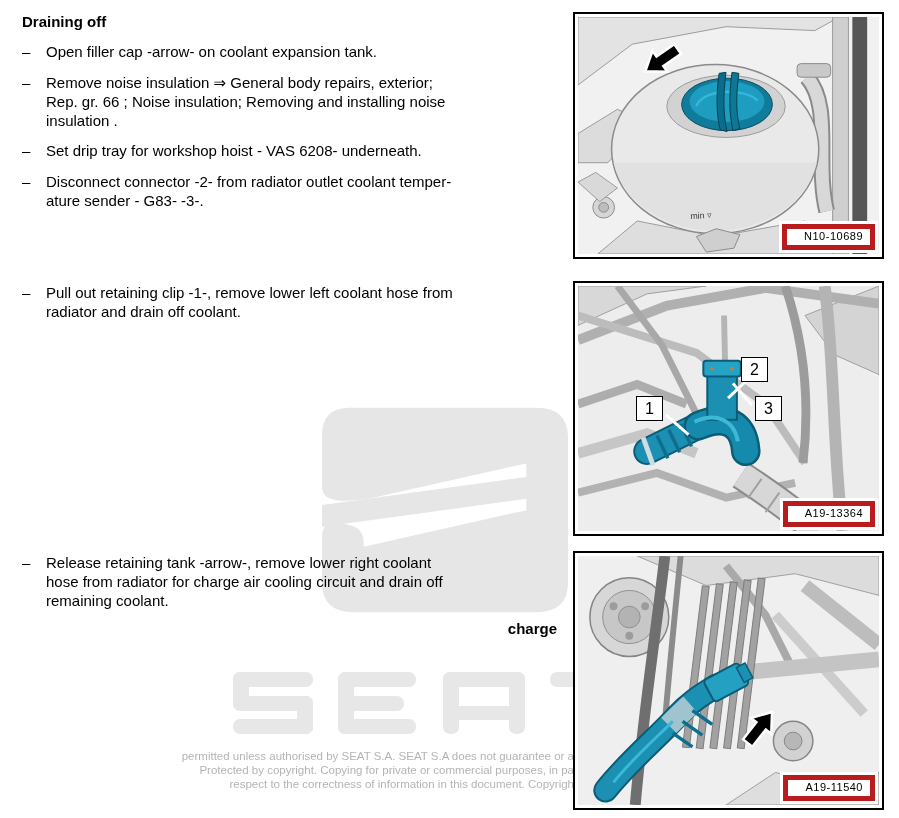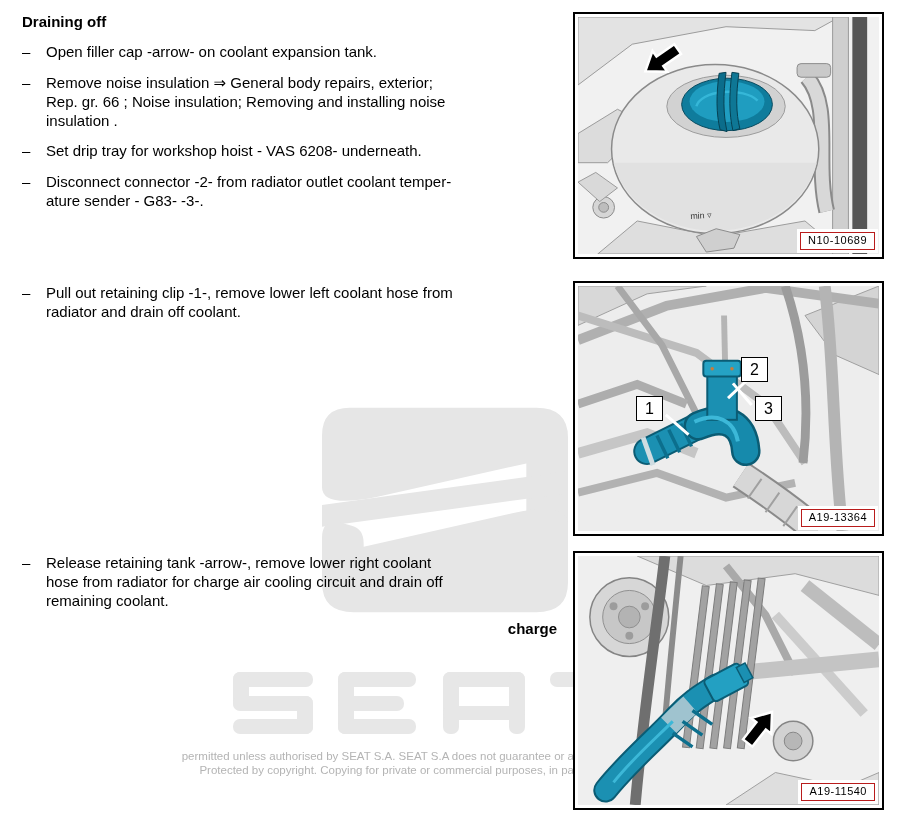--- a/index.html
+++ b/index.html
@@ -28,21 +28,21 @@
   .figure {
     position:absolute; left:573px; width:311px; box-sizing:border-box;
     border:2px solid #000; background:#fff; padding:3px; z-index:3;
   }
   .fig1 { top:12px;  height:247px; }
   .fig2 { top:281px; height:255px; }
   .fig3 { top:551px; height:259px;text-align:center; }
   .figure svg.scene { display:block; width:100%; height:100%; }
   .ref {
     position:absolute; right:7px; bottom:7px; background:#fff;
-    border:1px solid #b91c1c; padding:1px 7px 2px 7px;
+    border:5px solid #b91c1c; padding:1px 7px 2px 17px;
     font-size:11px; letter-spacing:0.5px; line-height:13px;
     box-shadow:0 0 0 3px #fff;
   }
   .callout {
     position:absolute; width:27px; height:25px; box-sizing:border-box;
     background:#fff; border:1.5px solid #000;
     display:flex; align-items:center; justify-content:center;
     font-size:16px; line-height:1;
   }
   .co1 { left:61px;  top:113px; }
@@ -84,20 +84,21 @@
 
       <rect x="317" y="0" width="84" height="15" rx="7"></rect>
       <rect x="350" y="0" width="17" height="62" rx="7"></rect>
     </g>
   </svg>
 </div>
 
 <div class="copyright">
   <div>permitted unless authorised by SEAT S.A. SEAT S.A does not guarantee or a</div>
   <div>Protected by copyright. Copying for private or commercial purposes, in pa</div>
+  <div>respect to the correctness of information in this document. Copyrigh</div>
 </div>
 
 <div class="textcol">
   <div class="h-bold">Draining off</div>
 
   <div class="step m11">
     <span class="dash">–</span>
     <span class="stext">Open filler cap -arrow- on coolant expansion tank.</span>
   </div>
   <div class="step m12">

